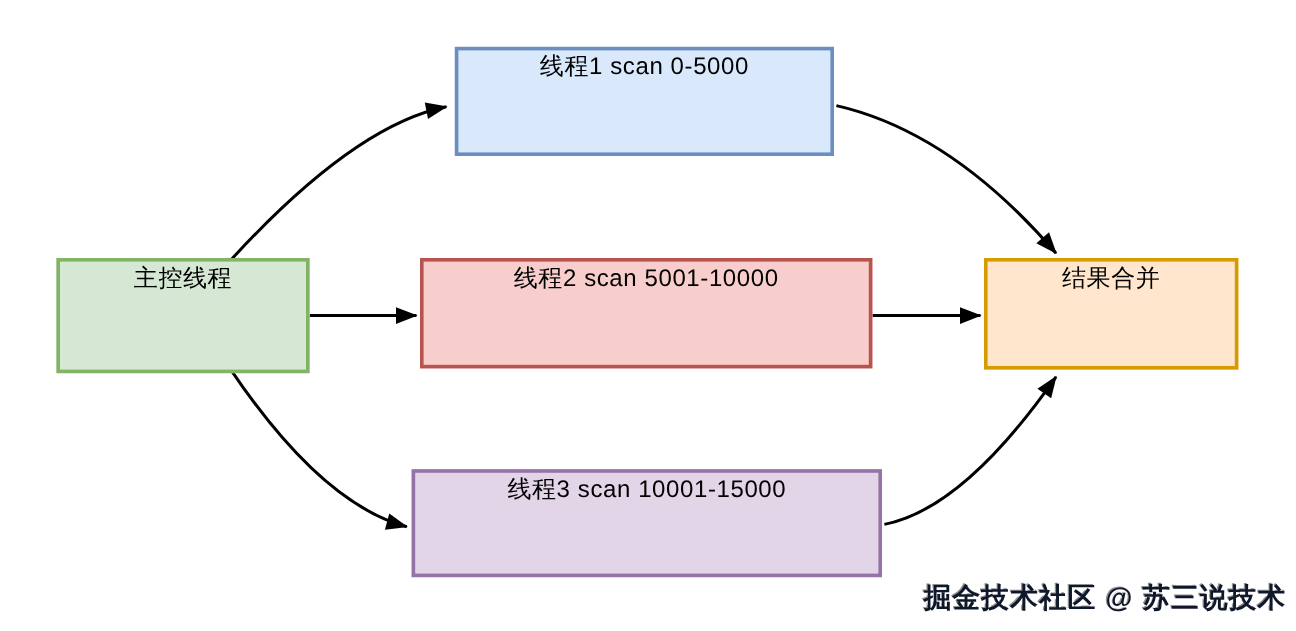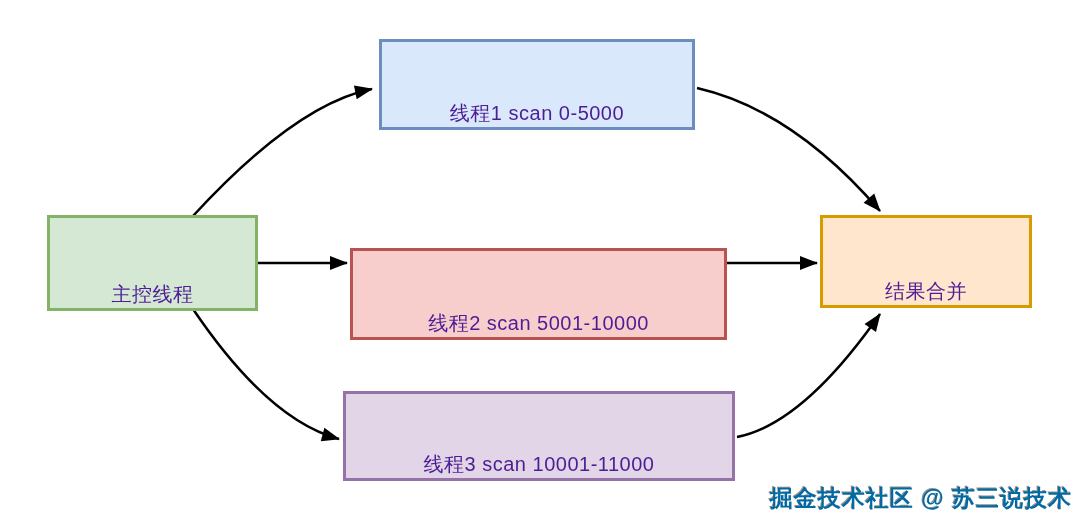--- a/index.html
+++ b/index.html
@@ -19,42 +19,42 @@
     left: 0; top: 0;
     width: 1080px;
     height: 526px;
     pointer-events: none;
   }
 
   .node {
     position: absolute;
     border: 3px solid #000;
     display: flex;
-    align-items: flex-end;
+    align-items: flex-start;
     justify-content: center;
     font-size: 20px;
-    color: #4c1d95;
+    color: #000000;
     text-align: center;
     letter-spacing: 0.5px;
   }
 
   .node-master  { left: 47px;  top: 215px; width: 211px; height: 96px; }
   .node-thread1 { left: 379px; top: 39px;  width: 316px; height: 91px; }
   .node-thread2 { left: 350px; top: 215px; width: 377px; height: 92px; }
   .node-thread3 { left: 343px; top: 391px; width: 392px; height: 90px; }
   .node-merge   { left: 820px; top: 215px; width: 212px; height: 93px; }
 
   .watermark {
     position: absolute;
     right: 8px;
     bottom: 12px;
     font-size: 23px;
     font-weight: bold;
     letter-spacing: 1px;
-    color: #0369a1;
+    color: #0f172a;
     text-shadow: 1px 1px 0 #ffffff, 2px 2px 1px #ffffff, -1px -1px 0 #8f8f8f;
     white-space: nowrap;
   }
 </style>
 </head>
 <body>
 
 <div class="canvas">
 
   <svg class="edge-layer" viewBox="0 0 1080 526" xmlns="http://www.w3.org/2000/svg">
@@ -72,26 +72,26 @@
   </svg>
 
   <div class="node node-master" style="background: rgb(213, 232, 212); border-color: rgb(130, 179, 102);">
     <span>主控线程</span>
   </div>
 
   <div class="node node-thread1" style="background: rgb(218, 232, 252); border-color: rgb(108, 142, 191);">
     <span>线程1 scan 0-5000</span>
   </div>
 
-  <div class="node node-thread2" style="background: rgb(248, 206, 204); border-color: rgb(184, 84, 80); margin-top: 33px;">
+  <div class="node node-thread2" style="background: rgb(248, 206, 204); border-color: rgb(184, 84, 80);">
     <span>线程2 scan 5001-10000</span>
   </div>
 
   <div class="node node-thread3" style="background: rgb(225, 213, 231); border-color: rgb(150, 115, 166);">
-    <span>线程3 scan 10001-11000</span>
+    <span>线程3 scan 10001-15000</span>
   </div>
 
   <div class="node node-merge" style="background: rgb(255, 230, 204); border-color: rgb(215, 155, 0); font-family: Liberation Serif, serif;">
     <span>结果合并</span>
   </div>
 
   <div class="watermark">掘金技术社区 @ 苏三说技术</div>
 
 </div>
 

